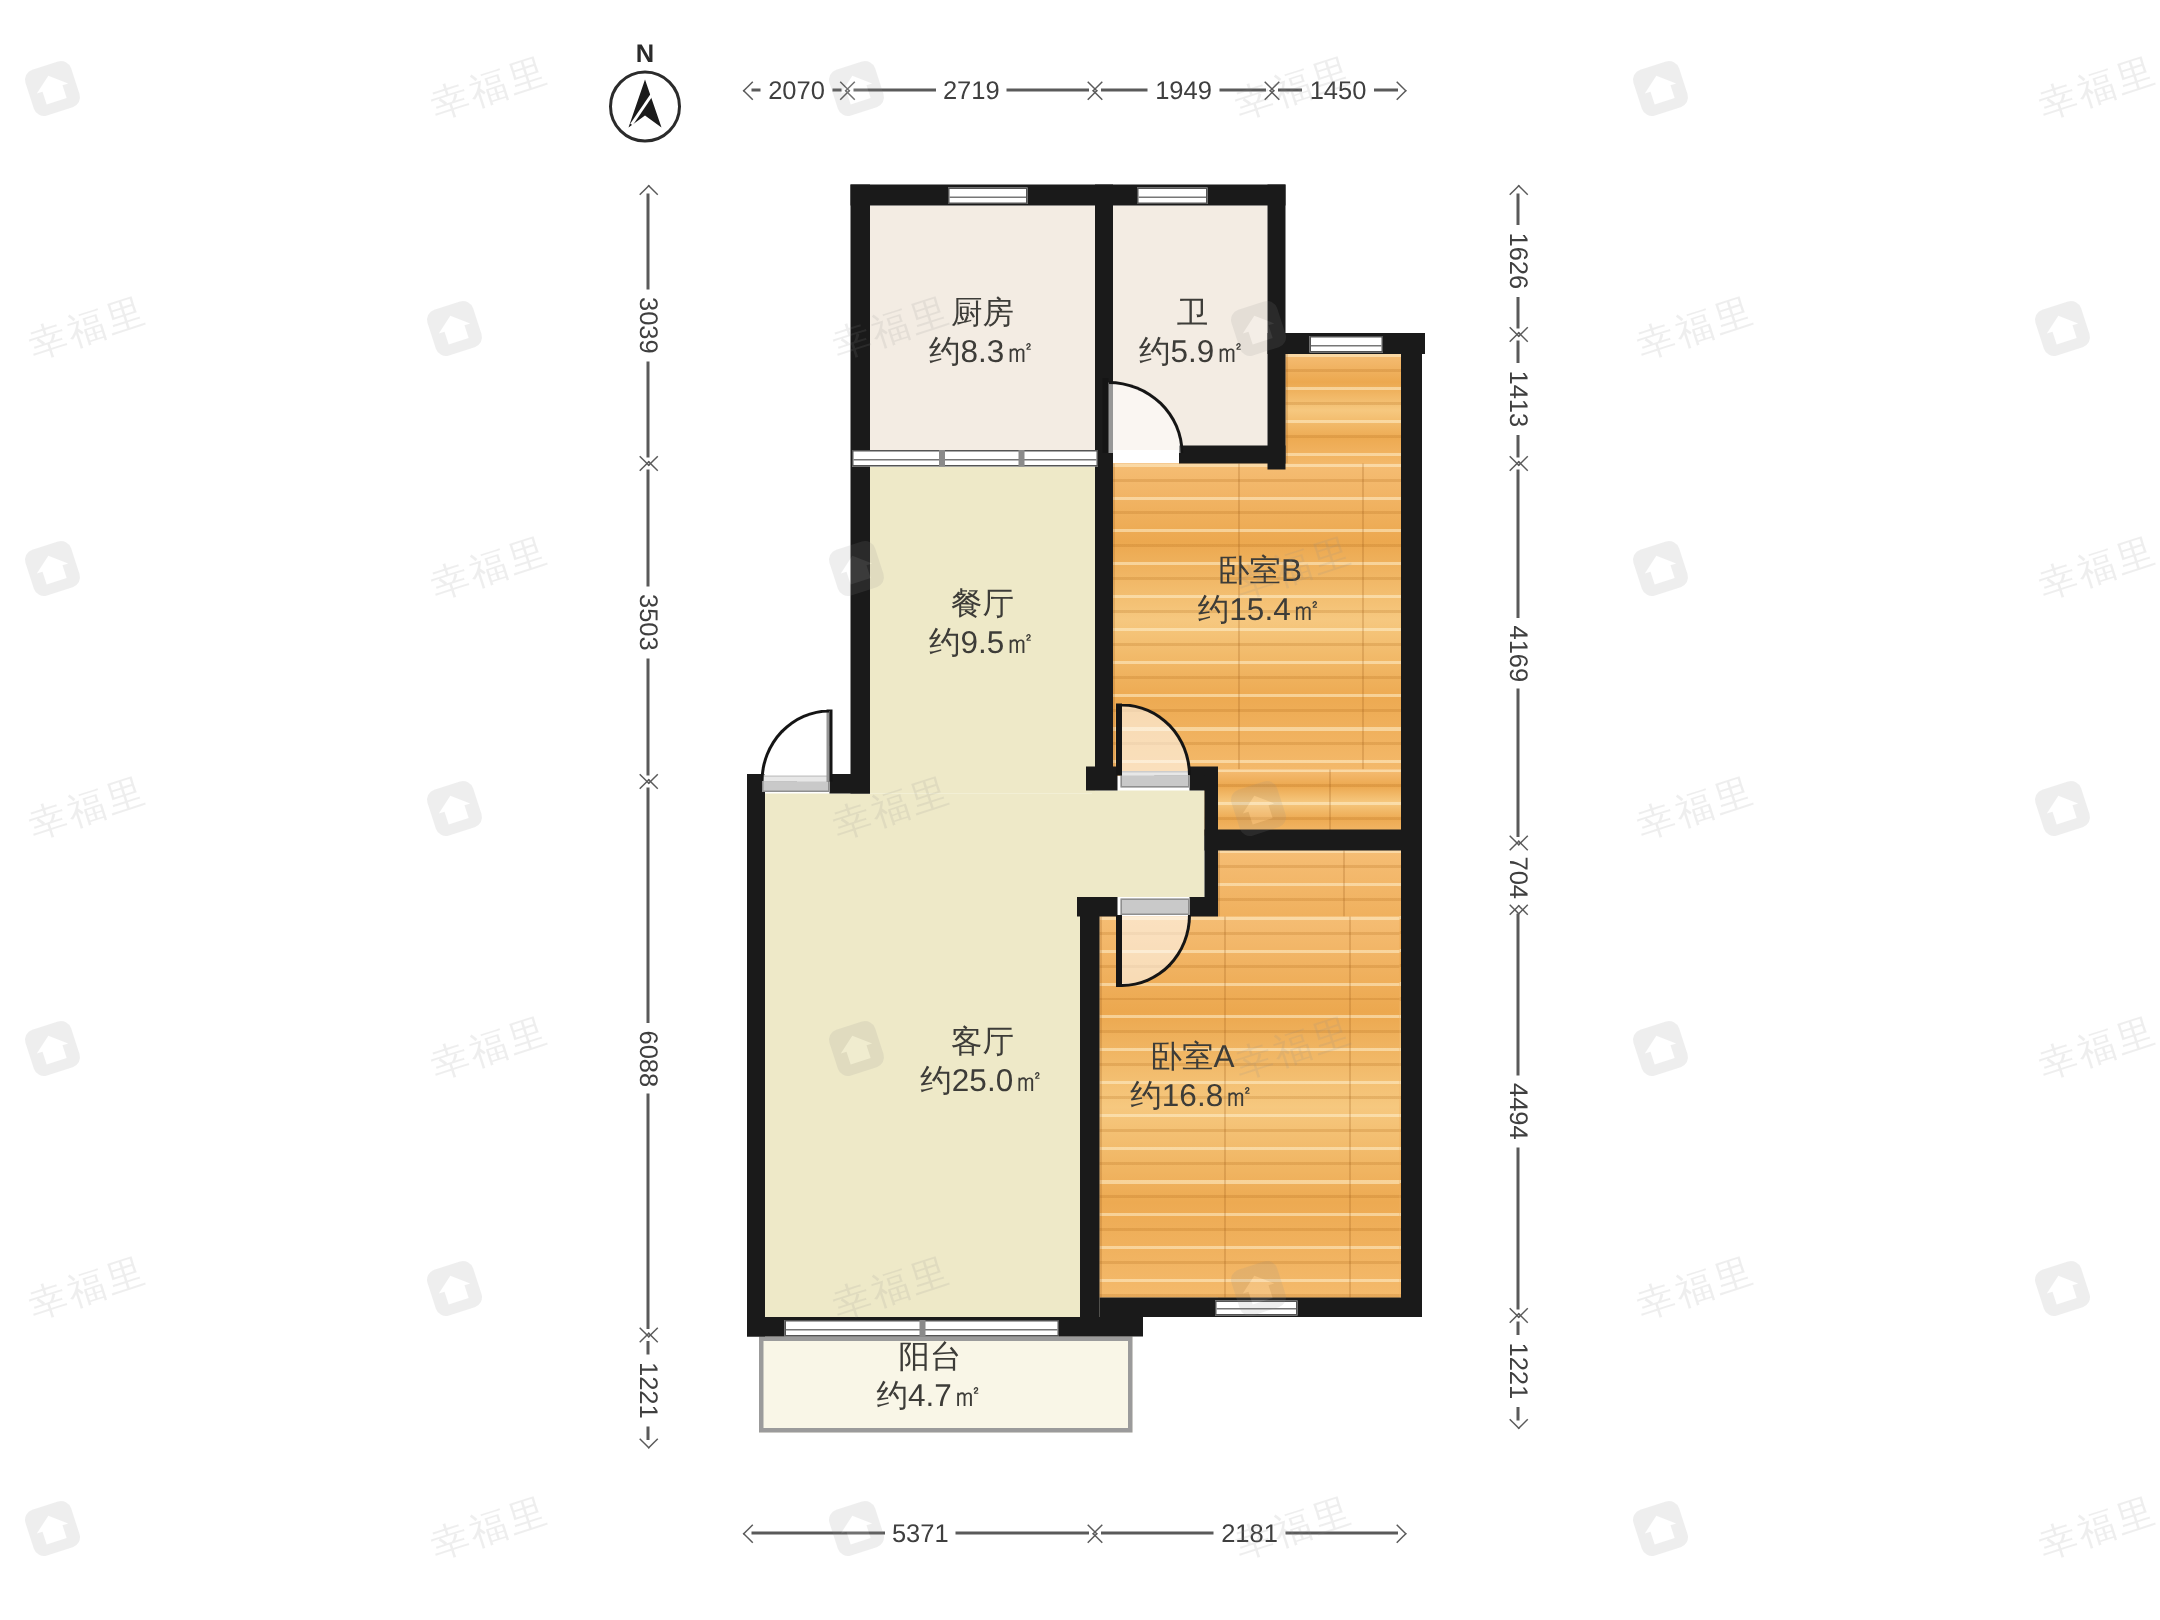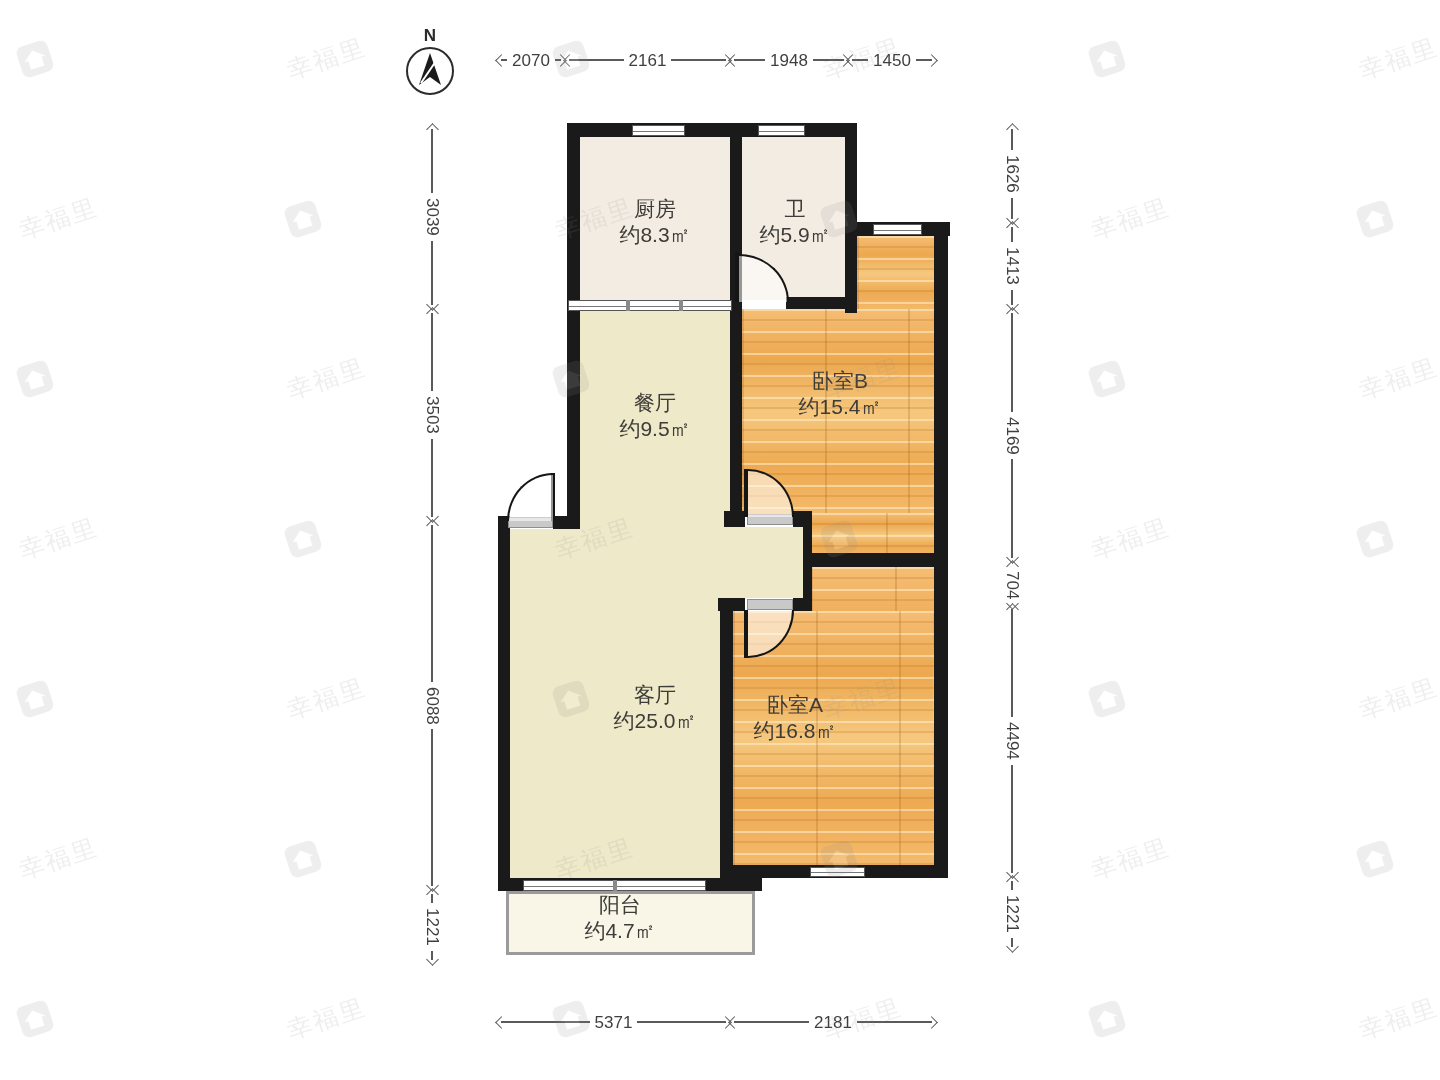--- a/index.html
+++ b/index.html
@@ -162,28 +162,28 @@
     <div class="dim-h" style="left: 497px; width: 68px; top: 51px;">
       <span class="ah l"></span>
       <span class="dline"></span>
       <span class="dlbl">2070</span>
       <span class="dline"></span>
       <span class="ah r"></span>
     </div>
     <div class="dim-h" style="left: 565px; width: 165px; top: 51px;">
       <span class="ah l"></span>
       <span class="dline"></span>
-      <span class="dlbl">2161</span>
+      <span class="dlbl">2719</span>
       <span class="dline"></span>
       <span class="ah r"></span>
     </div>
     <div class="dim-h" style="left: 730px; width: 118px; top: 51px;">
       <span class="ah l"></span>
       <span class="dline"></span>
-      <span class="dlbl">1948</span>
+      <span class="dlbl">1949</span>
       <span class="dline"></span>
       <span class="ah r"></span>
     </div>
     <div class="dim-h" style="left: 848px; width: 88px; top: 51px;">
       <span class="ah l"></span>
       <span class="dline"></span>
       <span class="dlbl">1450</span>
       <span class="dline"></span>
       <span class="ah r"></span>
     </div>

